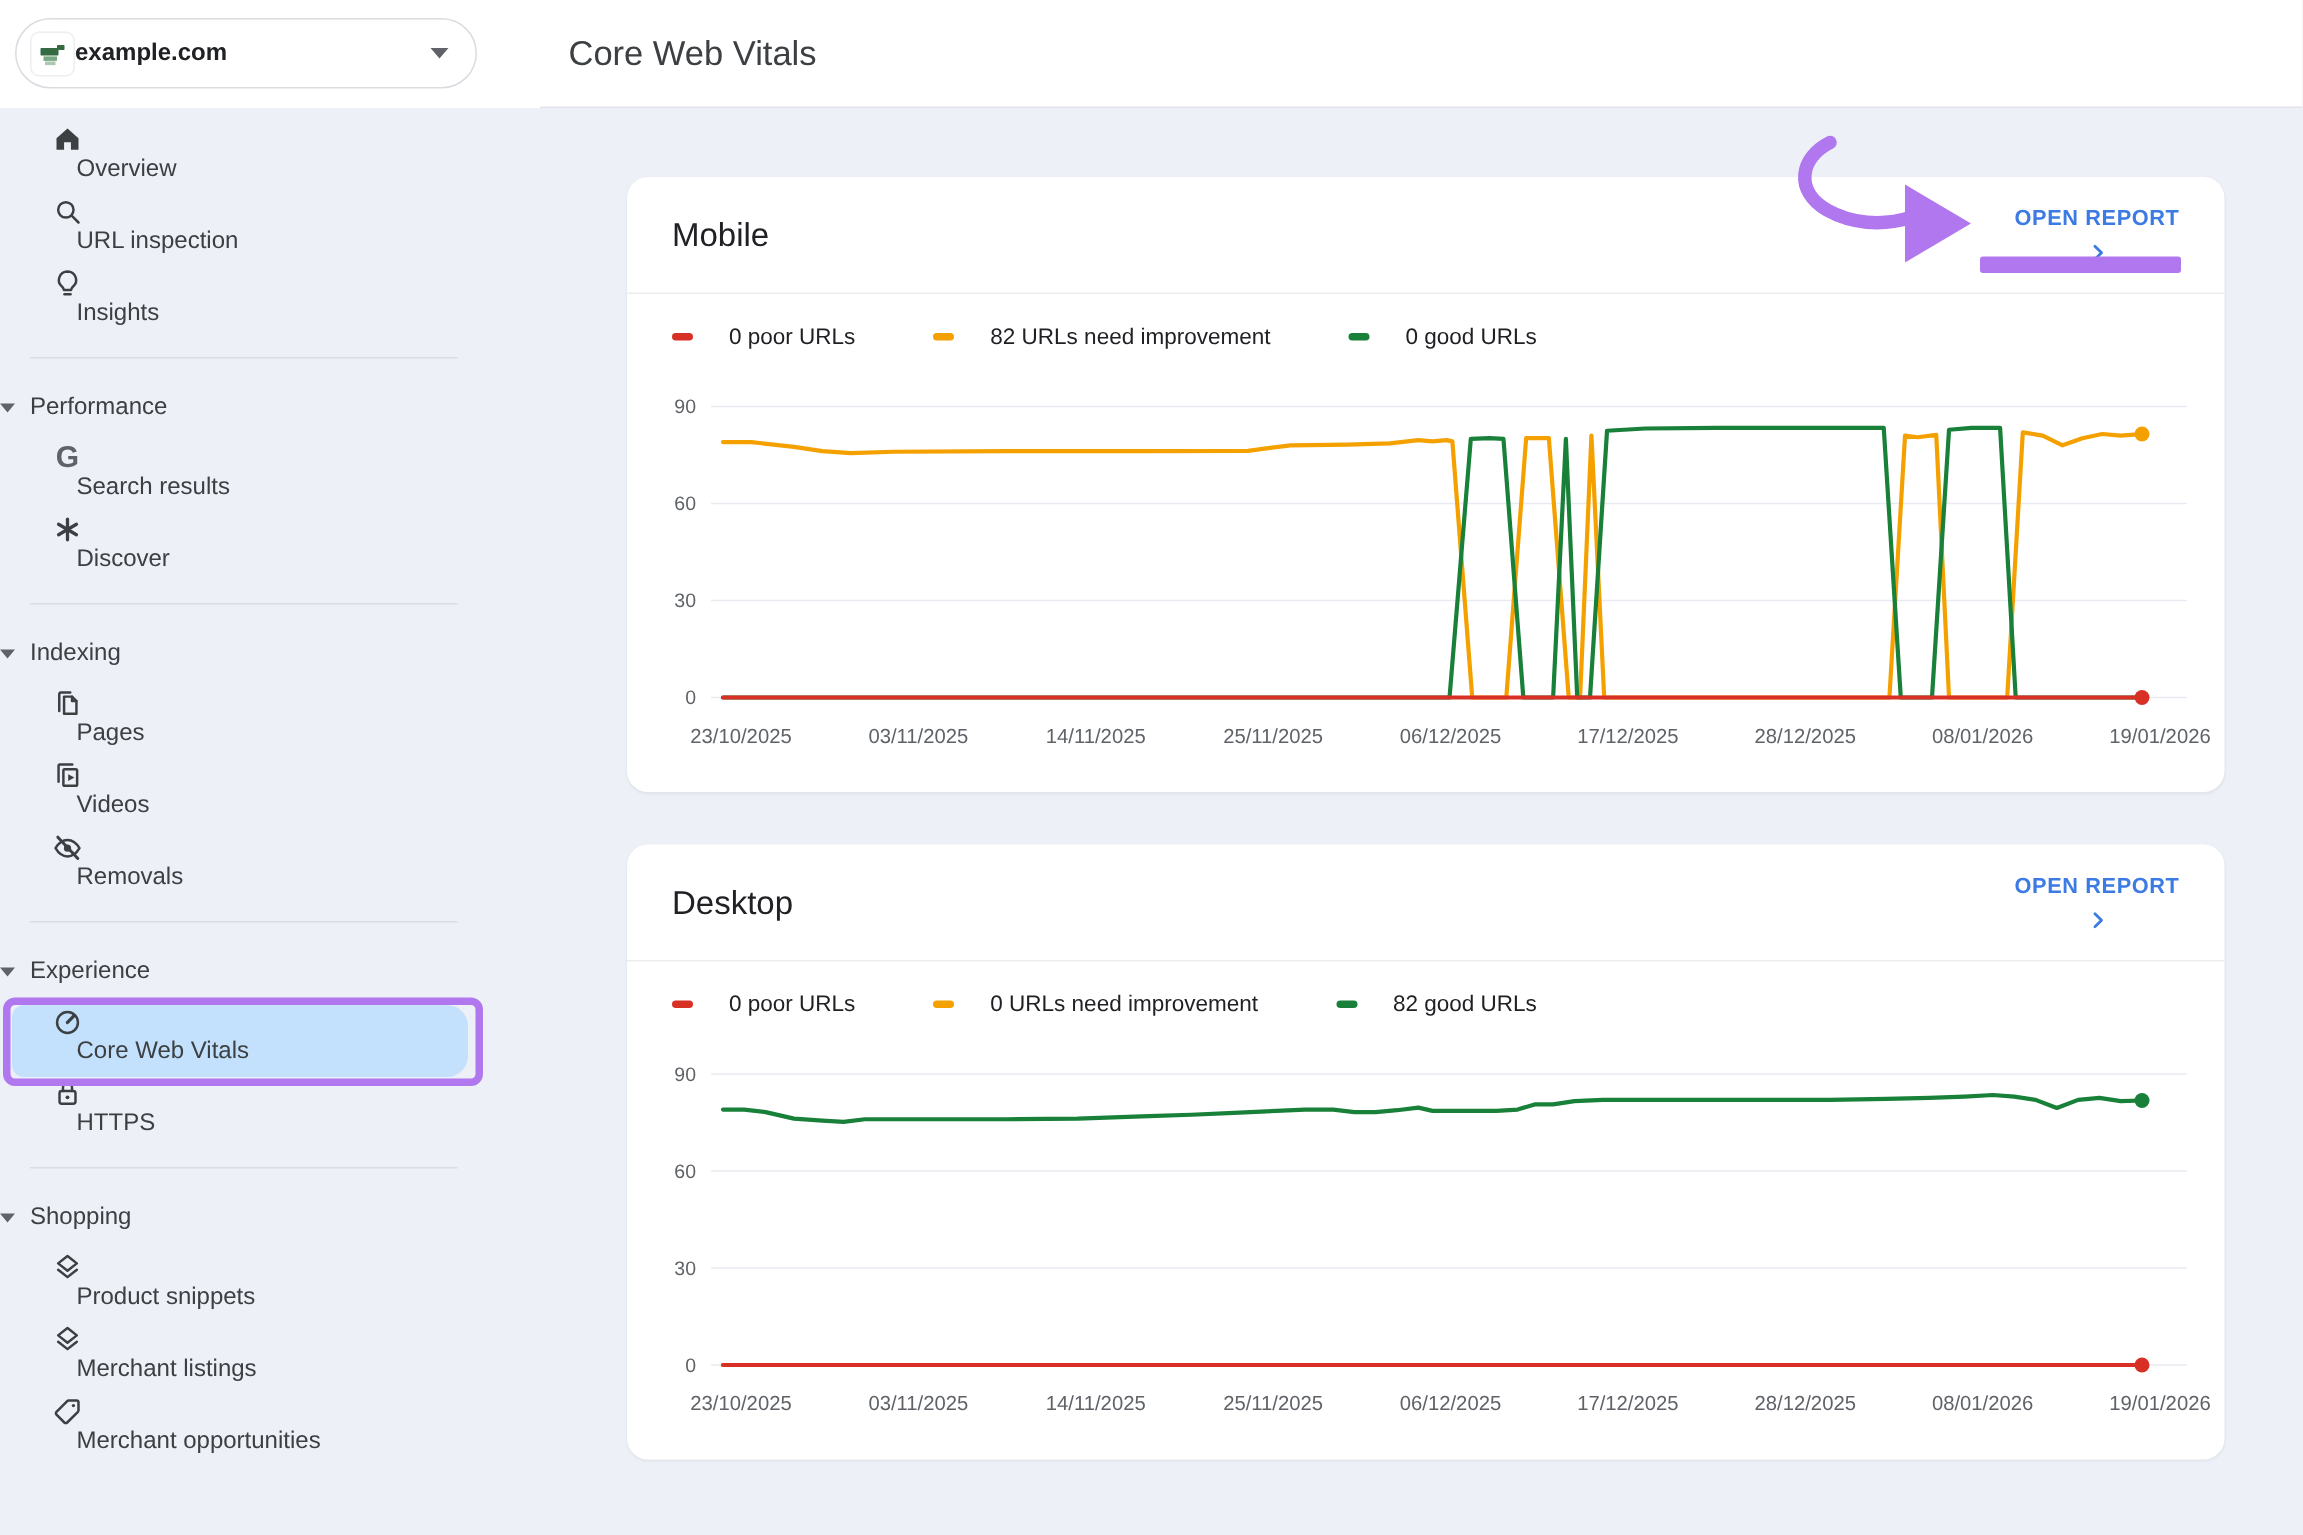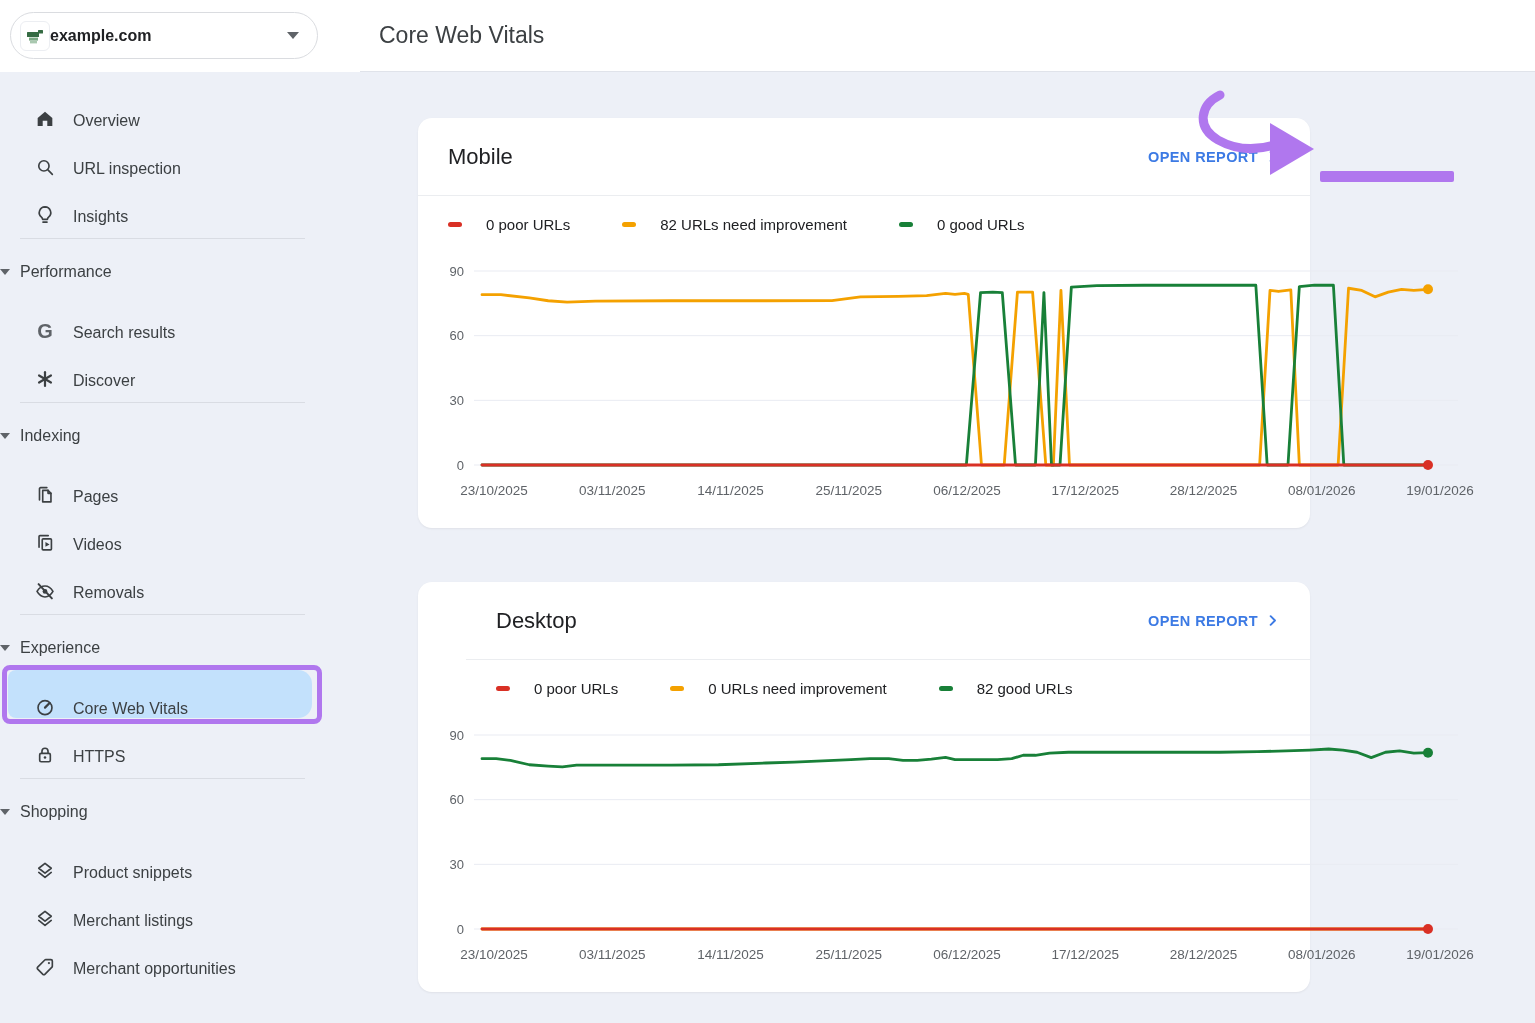--- a/index.html
+++ b/index.html
@@ -14,45 +14,45 @@
   .page-title { position:absolute; left:379px; top:22px; font-size:23px; color:#3c4043; }
   
   .prop { position:absolute; left:10px; top:12px; width:308px; height:47px; background:#fff;
     border:1px solid #dadce0; border-radius:24px; display:flex; align-items:center; padding:0 18px 0 9px; cursor:pointer; }
   .prop .tile { width:30px; height:30px; border-radius:6px; border:1px solid #eceef2; background:#fff;
     display:flex; align-items:center; justify-content:center; }
   .prop .plabel { font-size:16px; font-weight:bold; color:#202124; flex:1; }
   .caret { width:0; height:0; border-left:6px solid transparent; border-right:6px solid transparent; border-top:7px solid #5f6368; }
   
   .sidebar { position:absolute; left:0; top:82px; width:345px; }
-  .side-item { height:48px; display:flex; align-items:flex-end; padding-left:34px; cursor:pointer; }
+  .side-item { height:48px; display:flex; align-items:flex-start; padding-left:34px; cursor:pointer;flex-direction:column; }
   .side-item .si { width:22px; height:22px; display:flex; align-items:center; justify-content:center; flex:none; }
   .side-item .lbl { margin-left:17px; font-size:16px; color:#3c4043; white-space:nowrap; }
   .side-section { height:44px; display:flex; align-items:center; cursor:pointer; }
   .side-section .scaret { width:0; height:0; border-left:5px solid transparent; border-right:5px solid transparent;
     border-top:6px solid #5f6368; }
   .side-section .lbl { margin-left:10px; font-size:16px; color:#3c4043; }
   .side-div { height:1px; background:#d9dce3; margin:12px 0 11px 20px; width:285px; }
   .side-item.selected { position:relative; margin-left:8px; margin-right:33px; padding-left:26px;
     background:#c3e1fc; border-radius:8px 14px 14px 8px; }
   .side-item.selected .purple-frame { position:absolute; inset:-5px -10px -6px -6px;
     border:5px solid #b077ee; border-radius:8px; pointer-events:none; }
   .icon-stroke { fill:none; stroke:#3c4043; stroke-width:1.8; stroke-linecap:round; stroke-linejoin:round; }
   .icon-fill { fill:#3c4043; }
   .gicon { font-size:20px; font-weight:bold; color:#5f6368; line-height:1; }
   
-  .card { position:absolute; left:418px; width:892px; height:410px; background:#fff; border-radius:14px;
+  .card { position:absolute; left:418px; width:1065px; height:410px; background:#fff; border-radius:14px;
     box-shadow:0 1px 2px rgba(60,64,67,.08); }
   .card.mobile { top:118px; }
-  .card.desktop { top:582px;padding-left:48px; }
+  .card.desktop { top:563px; }
   .card-head { height:78px; display:flex; align-items:center; justify-content:space-between;
     padding:0 30px; border-bottom:1px solid #ebedf0; }
   .card-title { font-size:22px; font-weight:normal; color:#202124; }
   .report-link { display:flex; align-items:center; gap:7px; color:#3c7ae4; font-size:14.5px; font-weight:bold;
-    letter-spacing:.4px; cursor:pointer; text-decoration:none; }
+    letter-spacing:.4px; cursor:pointer; text-decoration:none;flex-direction:column; }
   .legend { display:flex; gap:52px; padding:20px 30px 0; }
   .legend-item { display:flex; align-items:center; gap:24px; font-size:15px; color:#202124; cursor:pointer; }
   .swatch { width:14px; height:5px; border-radius:3px; flex:none; }
   .chart { position:absolute; left:12px; top:133px; width:1040px; height:260px; }
   .chart svg text { font-family:"Liberation Sans","DejaVu Sans",sans-serif; }
   .x-labels { position:absolute; left:0; top:232px; width:1040px; height:20px; }
   .x-labels span { position:absolute; transform:translateX(-50%); font-size:13.5px; color:#5f6368; white-space:nowrap;margin-left:12px; }
   
   .anno-arrow { position:absolute; left:1190px; top:85px; width:140px; height:100px; pointer-events:none; }
   .anno-underline { position:absolute; left:1320px; top:171px; width:134px; height:11px; background:#b077ee; border-radius:2px; pointer-events:none; }

